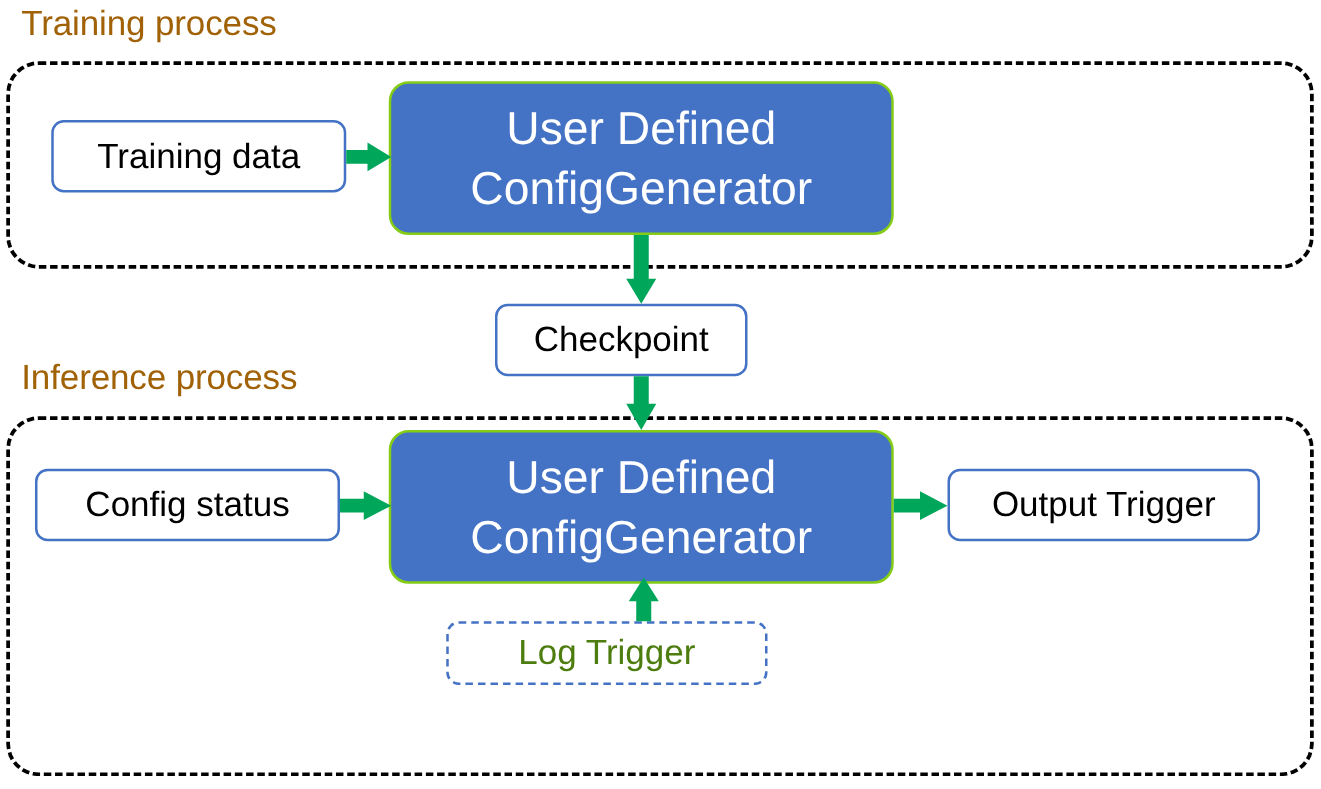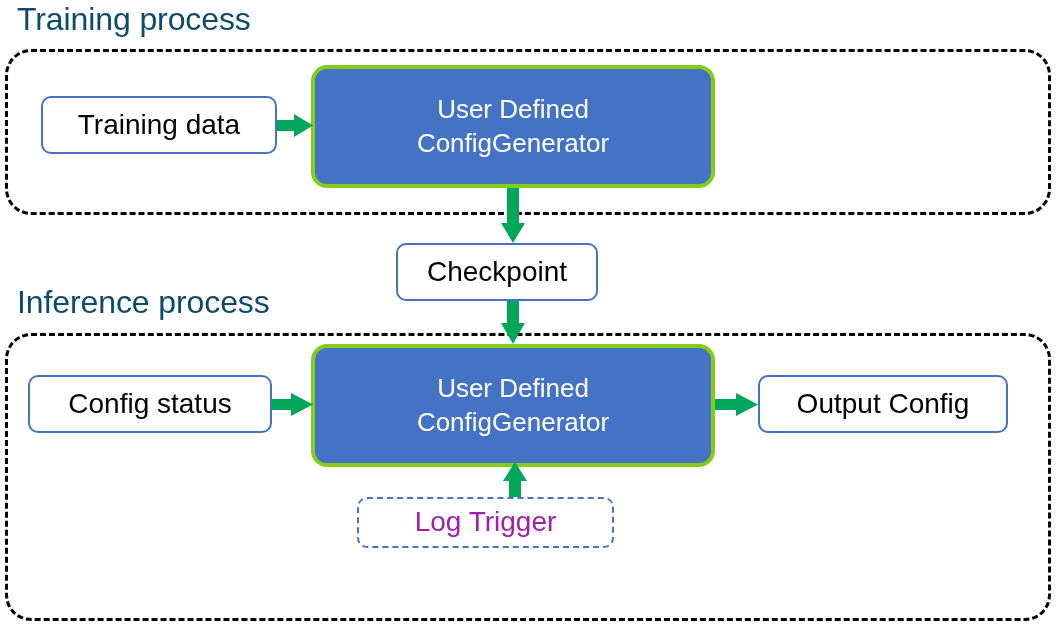--- a/index.html
+++ b/index.html
@@ -15,23 +15,23 @@
     position: relative;
     width: 1057px;
     height: 631px;
     background: #ffffff;
     overflow: hidden;
   }
 
   
   .section-label {
     position: absolute;
-    font-size: 32px;
+    font-size: 28px;
     line-height: 34px;
-    color: #0c4a6e;
+    color: #a16207;
     white-space: nowrap;
     letter-spacing: -0.1px;
   }
 
   
   .process-container {
     position: absolute;
     border: 3px dashed #000000;
     border-radius: 26px;
     box-sizing: border-box;
@@ -52,45 +52,45 @@
     font-size: 28px;
     line-height: 1.15;
     text-align: center;
     white-space: nowrap;
   }
 
   
   .node-blue {
     position: absolute;
     box-sizing: border-box;
-    border: 4px solid #84cc16;
+    border: 2px solid #84cc16;
     border-radius: 16px;
     background: #4472C4;
     display: flex;
     flex-direction: column;
     align-items: center;
     justify-content: center;
     color: #ffffff;
-    font-size: 26px;
+    font-size: 37px;
     line-height: 1.28;
     text-align: center;
     white-space: nowrap;
   }
 
   
   .node-trigger {
     position: absolute;
     box-sizing: border-box;
     border: 2px dashed #4472C4;
     border-radius: 10px;
     background: #ffffff;
     display: flex;
     align-items: center;
     justify-content: center;
-    color: #a21caf;
+    color: #4d7c0f;
     font-size: 28px;
     line-height: 1.15;
     text-align: center;
     white-space: nowrap;
   }
 
   
   #arrow-layer {
     position: absolute;
     left: 0;
@@ -129,21 +129,21 @@
   <div class="node-box" style="left:28px; top:375px; width:244px; height:58px;">
     <span>Config status</span>
   </div>
 
   <div class="node-blue" style="left:311px; top:344px; width:404px; height:123px;">
     <span>User Defined</span>
     <span>ConfigGenerator</span>
   </div>
 
   <div class="node-box" style="left:758px; top:375px; width:250px; height:58px;">
-    <span>Output Config</span>
+    <span>Output Trigger</span>
   </div>
 
   <div class="node-trigger" style="left:357px; top:497px; width:257px; height:51px;">
     <span>Log Trigger</span>
   </div>
 
 
   <svg id="arrow-layer" viewBox="0 0 1057 631">
 
     <g>

